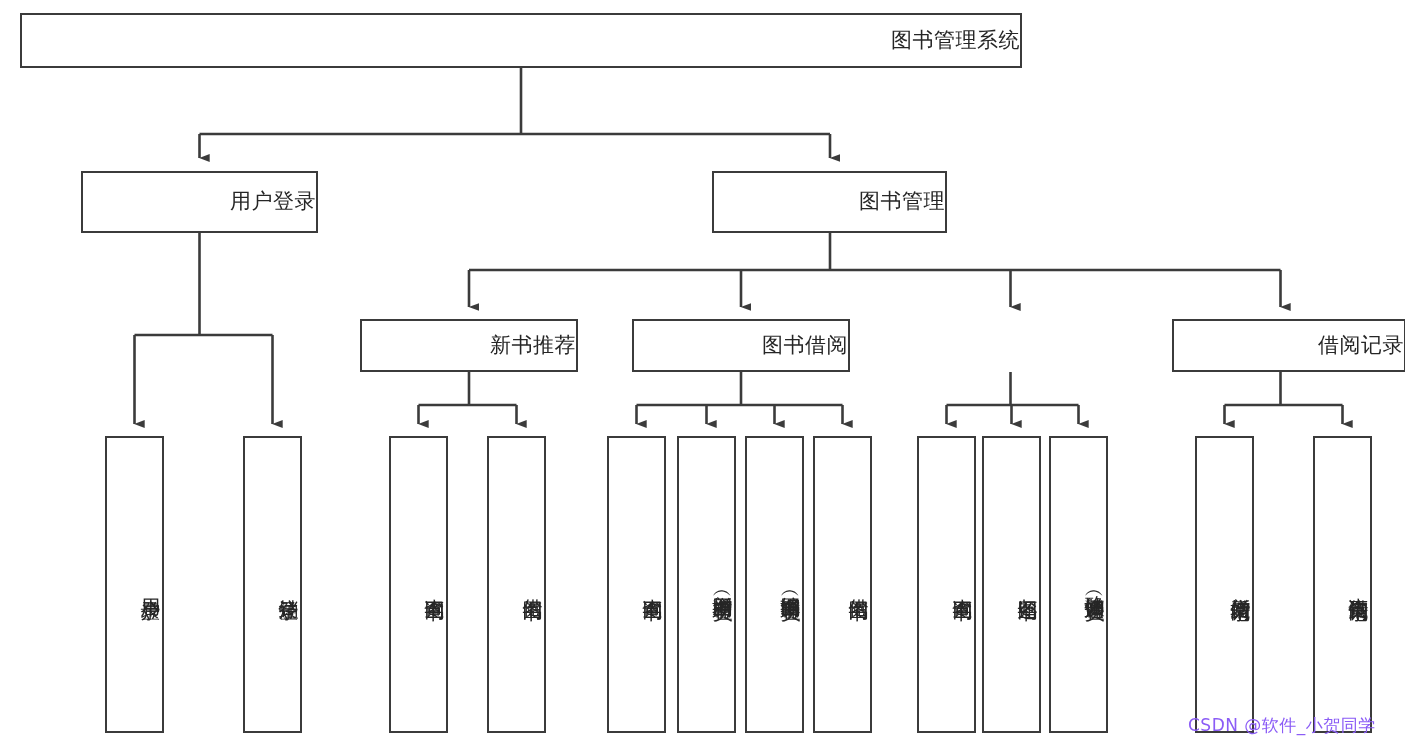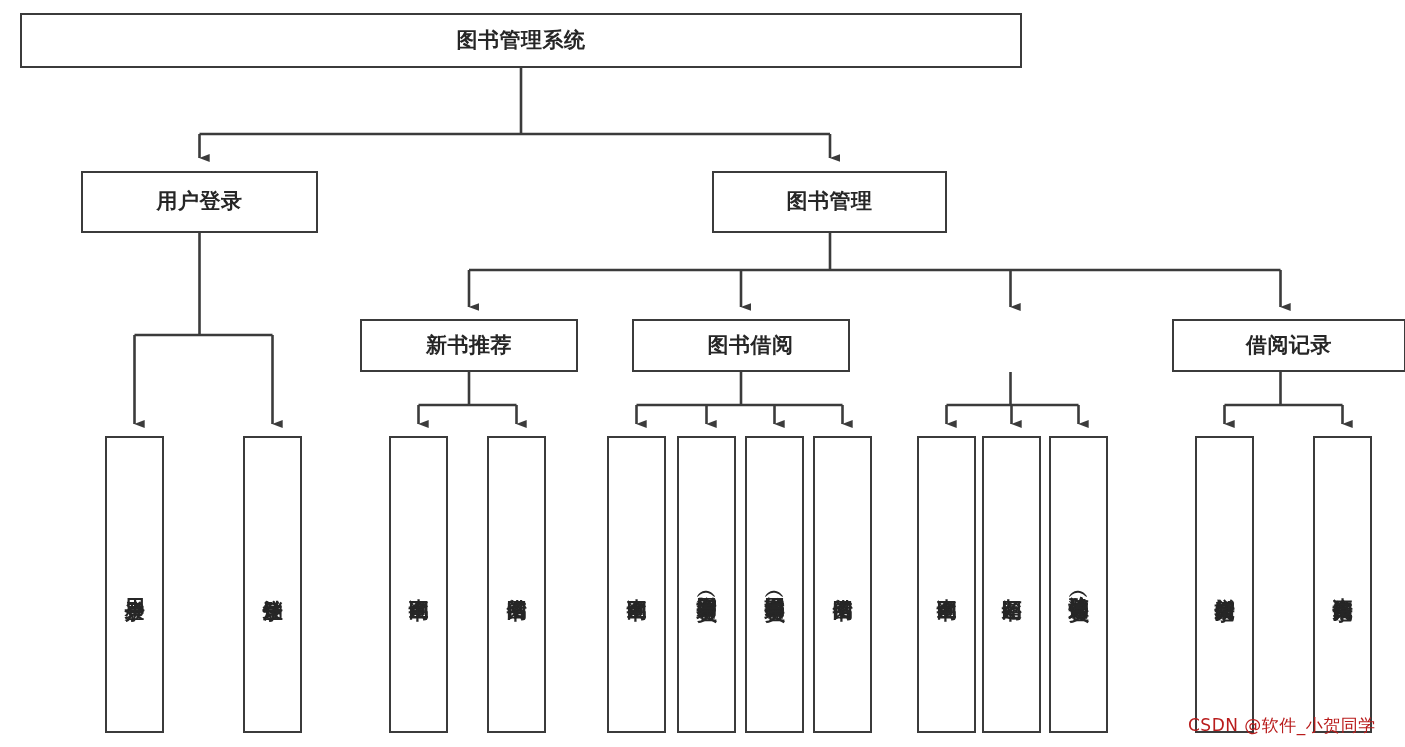--- a/index.html
+++ b/index.html
@@ -24,23 +24,22 @@
     width: 1405px;
     height: 747px;
   }
   .node {
     position: absolute;
     box-sizing: border-box;
     border: 2px solid #3b3b3b;
     background: #ffffff;
     display: flex;
     align-items: center;
-    justify-content: center;
+    justify-content: flex-end;
     color: #1a1a1a;
-    font-weight: bold;
   }
   .node-label {
     font-size: 21px;
     line-height: 1.1;
     letter-spacing: 0.5px;
     white-space: nowrap;
     color: #262626;
   }
   .leaf .node-label {
     writing-mode: vertical-rl;
@@ -168,15 +167,15 @@
   <div class="node leaf" id="node-leaf-10" style="left: 1049px; top: 436px; width: 59px; height: 297px;">
     <span class="node-label">确认归还（管理员）</span>
   </div>
   <div class="node leaf" id="node-leaf-11" style="left: 1195px; top: 436px; width: 59px; height: 297px;">
     <span class="node-label">新增借阅记录</span>
   </div>
   <div class="node leaf" id="node-leaf-12" style="left: 1313px; top: 436px; width: 59px; height: 297px;">
     <span class="node-label">查询借阅记录</span>
   </div>
 
-  <div class="watermark" id="watermark" style="left: 1188px; top: 714px; color: #b91c1c;">CSDN @软件_小贺同学</div>
+  <div class="watermark" id="watermark" style="left: 1188px; top: 714px; color: #8b5cf6;">CSDN @软件_小贺同学</div>
 
 </div>
 
 </body></html>

